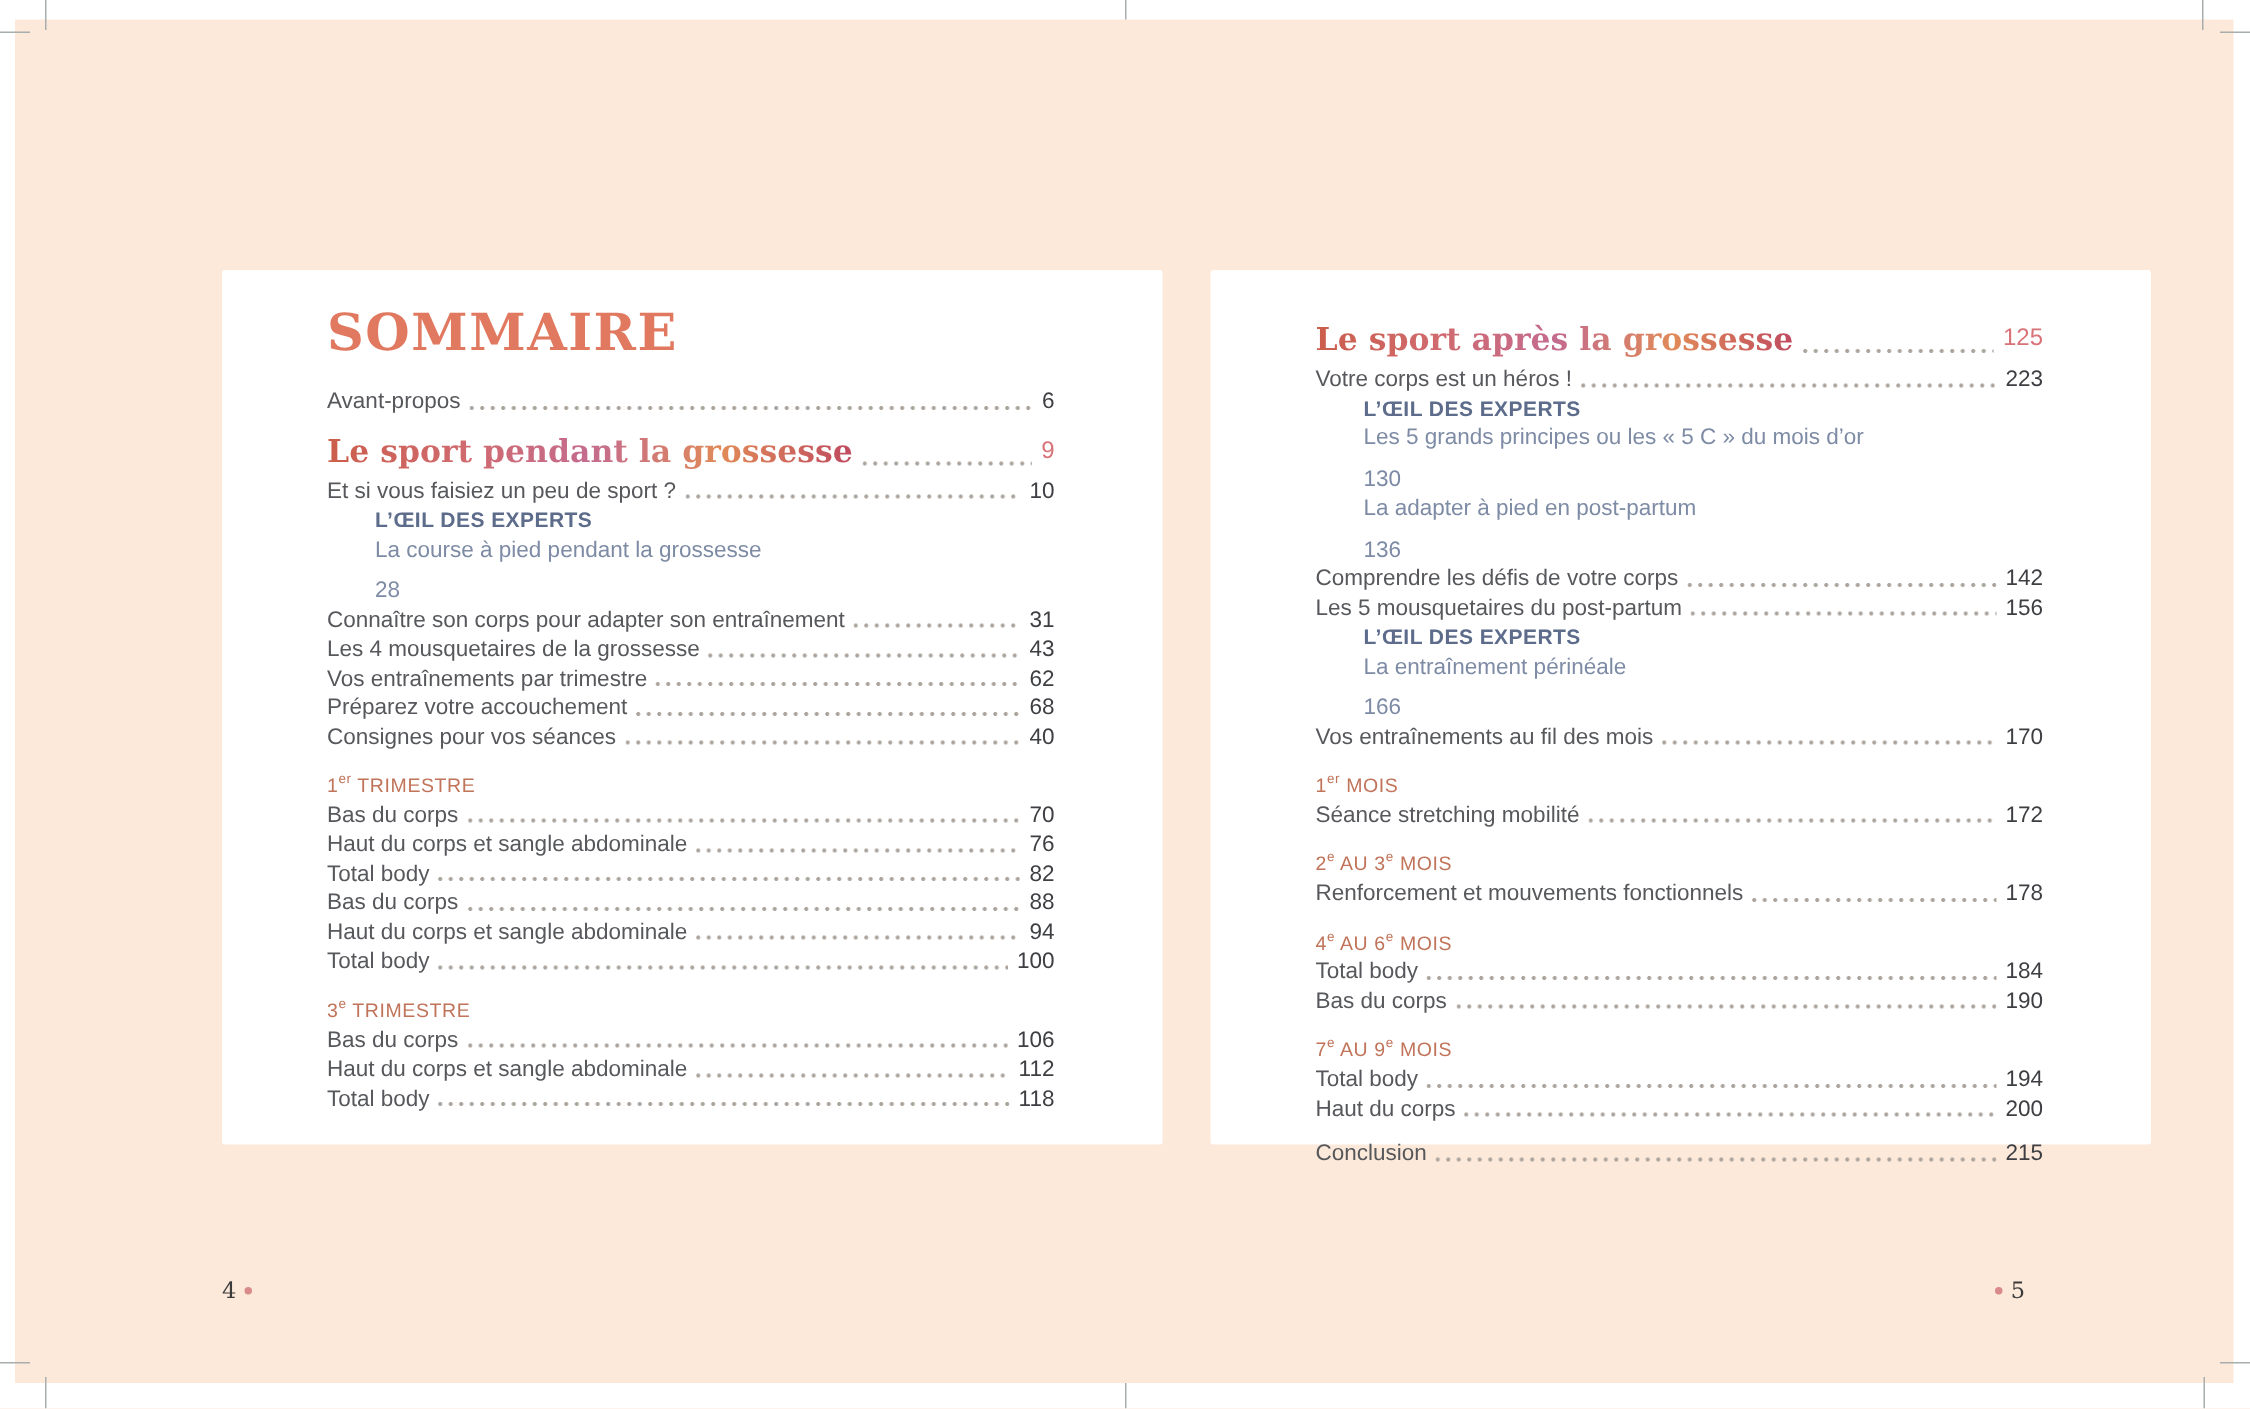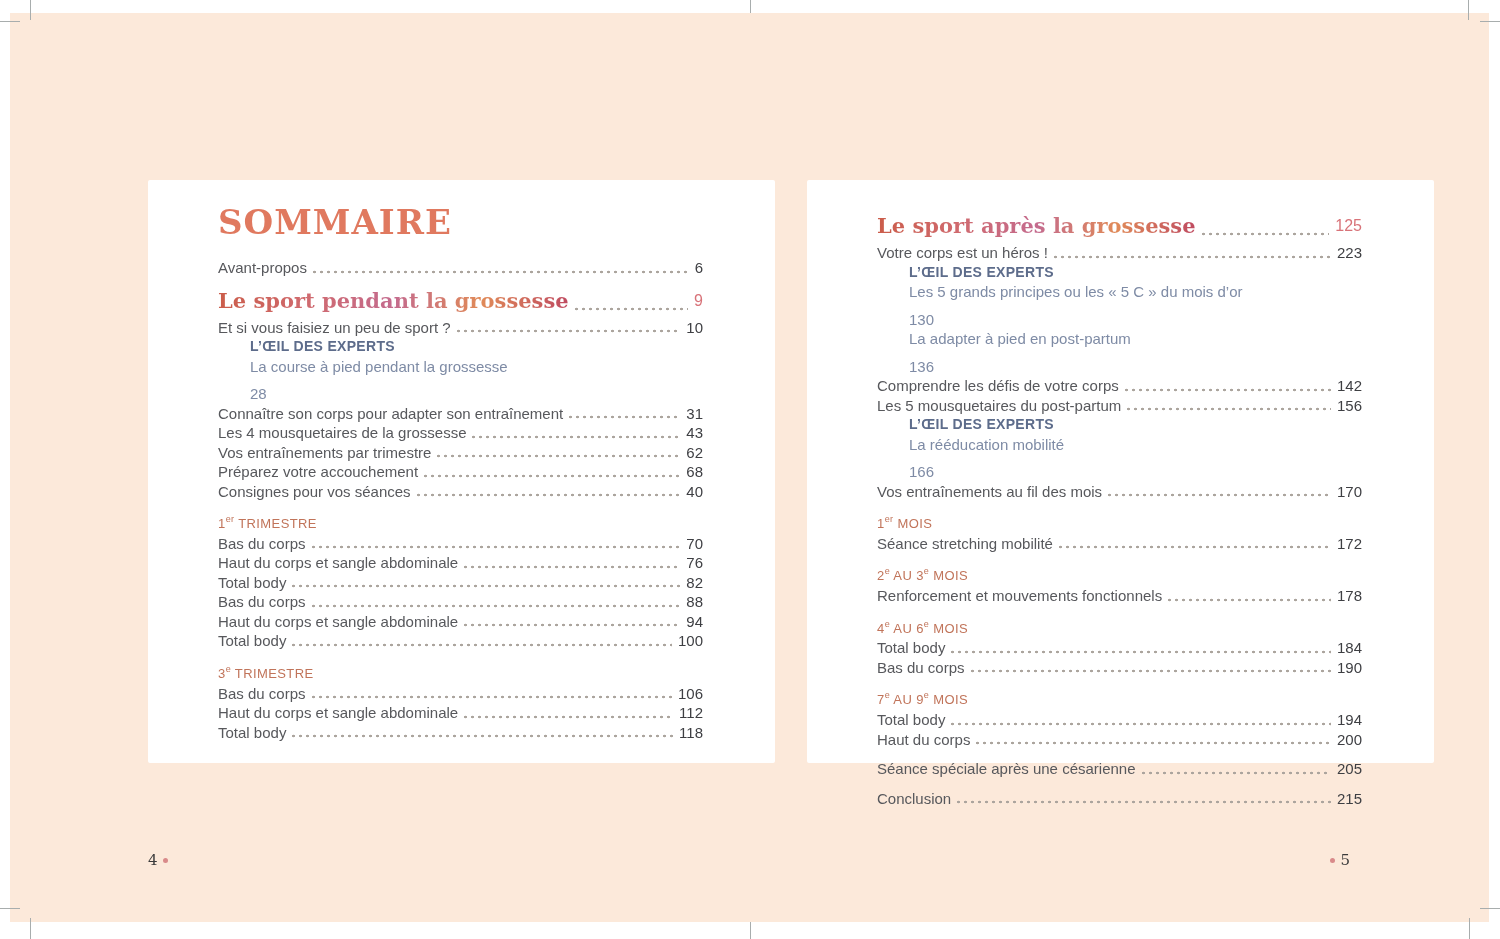--- a/index.html
+++ b/index.html
@@ -226,21 +226,21 @@
       </div>
       <div class="row entry">
         <span class="label">Les 5 mousquetaires du post-partum</span>
         <span class="dots"></span>
         <span class="page">156</span>
       </div>
       <div class="row expert_label">
         <span class="label">L’ŒIL DES EXPERTS</span>
       </div>
       <div class="row expert_entry">
-        <span class="label">La rééducation mobilité</span>
+        <span class="label">La entraînement périnéale</span>
         <span class="dots"></span>
         <span class="page">166</span>
       </div>
       <div class="row entry">
         <span class="label">Vos entraînements au fil des mois</span>
         <span class="dots"></span>
         <span class="page">170</span>
       </div>
       <div class="row subheading">
         <span class="label">1<sup>er</sup> MOIS</span>
@@ -276,25 +276,20 @@
       </div>
       <div class="row entry">
         <span class="label">Total body</span>
         <span class="dots"></span>
         <span class="page">194</span>
       </div>
       <div class="row entry">
         <span class="label">Haut du corps</span>
         <span class="dots"></span>
         <span class="page">200</span>
-      </div>
-      <div class="row entry spaced">
-        <span class="label">Séance spéciale après une césarienne</span>
-        <span class="dots"></span>
-        <span class="page">205</span>
       </div>
       <div class="row entry spaced">
         <span class="label">Conclusion</span>
         <span class="dots"></span>
         <span class="page">215</span>
       </div>
     </div>
 </div>
 
 <div class="folio left">

